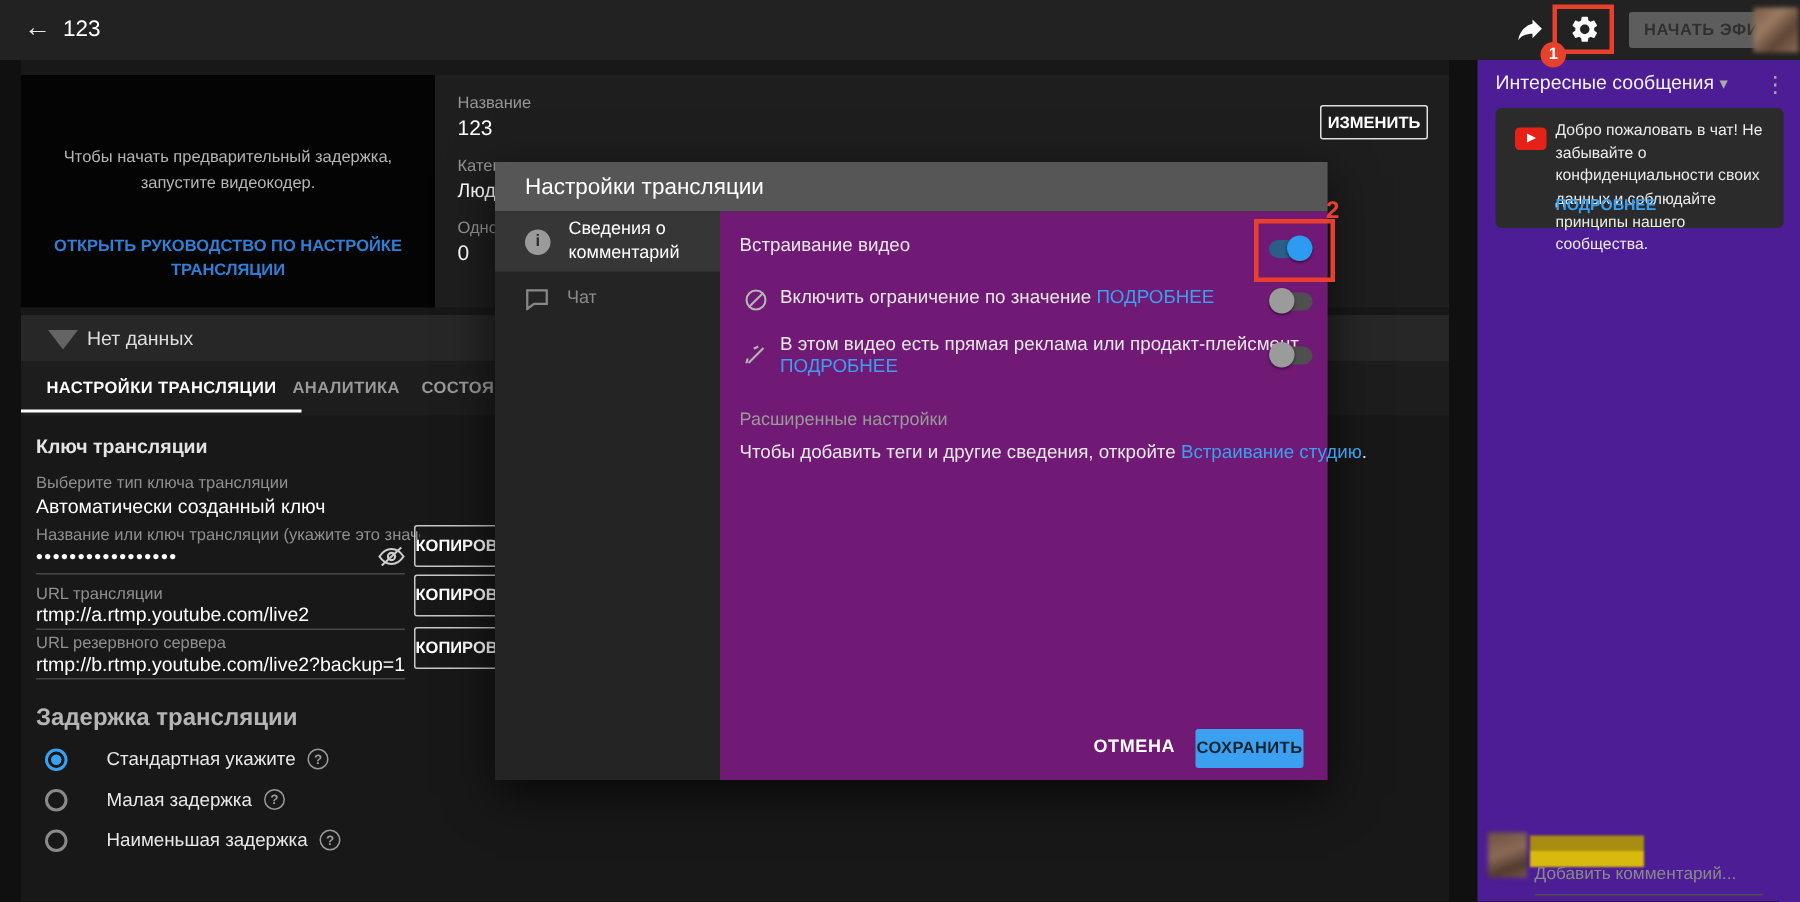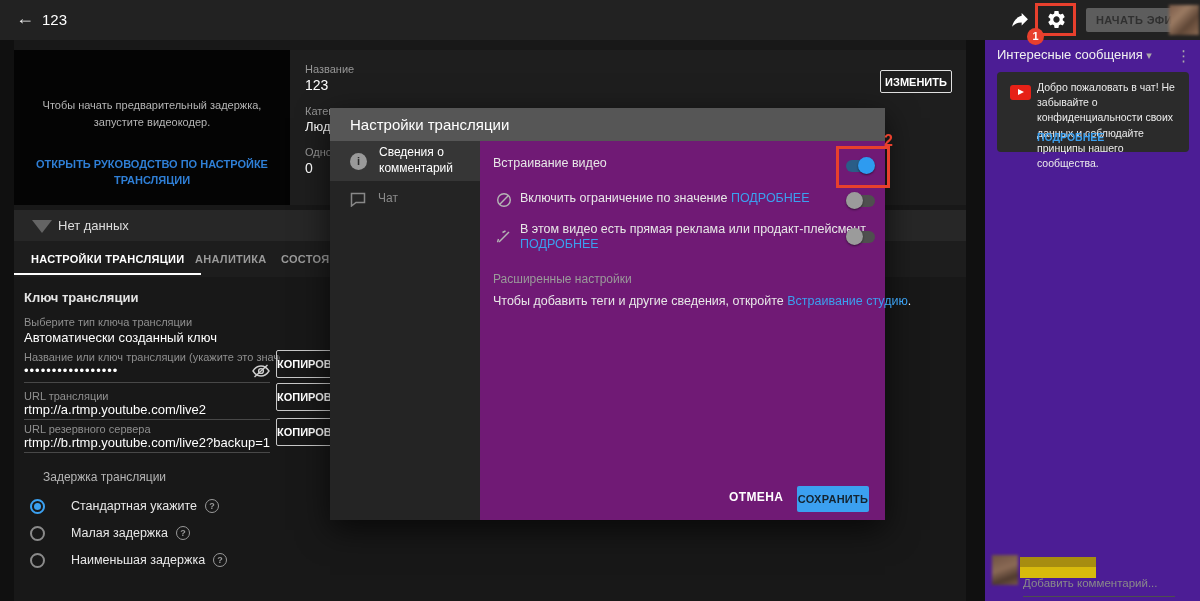--- a/index.html
+++ b/index.html
@@ -188,21 +188,21 @@
   <div class="sm-label" style="left:10px; top:350px;">URL трансляции</div>
   <div class="sm-value" style="left:10px; top:362px;">rtmp://a.rtmp.youtube.com/live2</div>
   <div class="uline" style="left:10px; top:379px;"></div>
   <button class="copy-btn" style="top:343px;">КОПИРОВАТЬ</button>
 
   <div class="sm-label" style="left:10px; top:383px;">URL резервного сервера</div>
   <div class="sm-value" style="left:10px; top:395px;">rtmp://b.rtmp.youtube.com/live2?backup=1</div>
   <div class="uline" style="left:10px; top:412px;"></div>
   <button class="copy-btn" style="top:378px;">КОПИРОВАТЬ</button>
 
-  <div class="sec-head" style="left:10px; top:430px; color:#b5b5b5; font-weight:normal; font-size:12px;margin-left:19px;">Задержка трансляции</div>
+  <div class="sec-head" style="left:10px; top:430px; color:#b5b5b5; font-weight:bold; font-size:16px;">Задержка трансляции</div>
   <div class="radio-row" style="top:456px;">
     <span class="radio sel">
         <span class="dot"></span>
       </span>
     <span class="radio-lbl">Стандартная укажите</span>
     <span class="help-ic">?</span>
   </div>
   <div class="radio-row" style="top:483px;">
     <span class="radio"></span>
     <span class="radio-lbl">Малая задержка</span>

